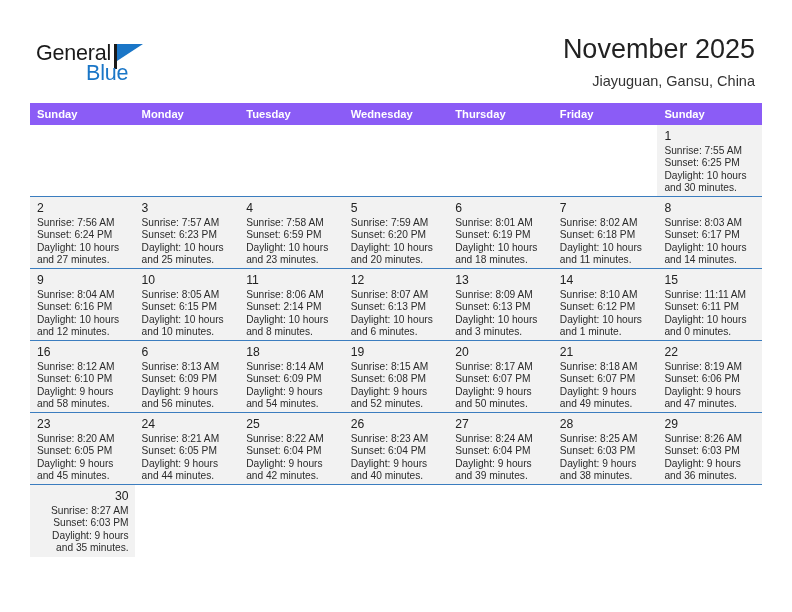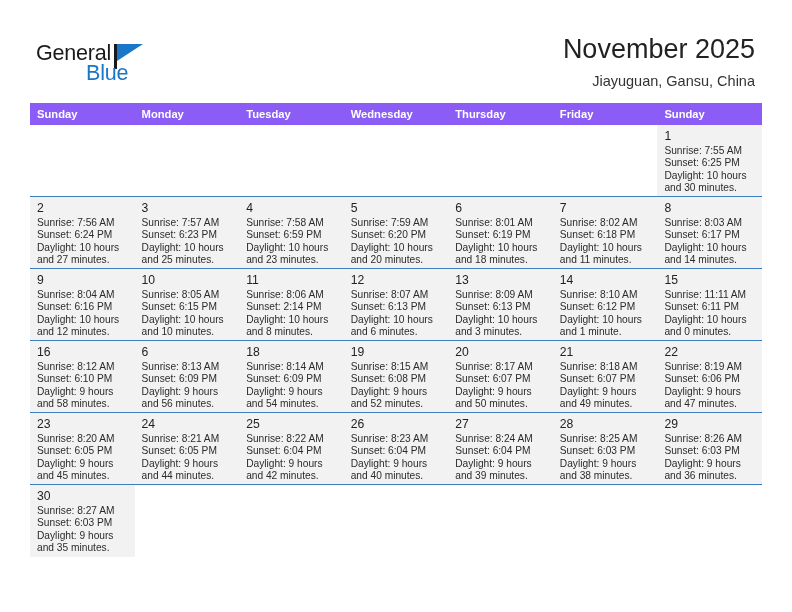--- a/index.html
+++ b/index.html
@@ -142,20 +142,21 @@
   }
   .detail {
     font-size: 10.2px;
     color: #2b2b2b;
     line-height: 12.4px;
     white-space: nowrap;
   }
   
   tr.last-row td .cell-inner {
     border-bottom: none;
+    text-align: right;
   }
   tr.last-row td.shaded .cell-inner {
     border-bottom: none;
   }
 </style>
 </head>
 <body>
 
 <div class="page">
 

